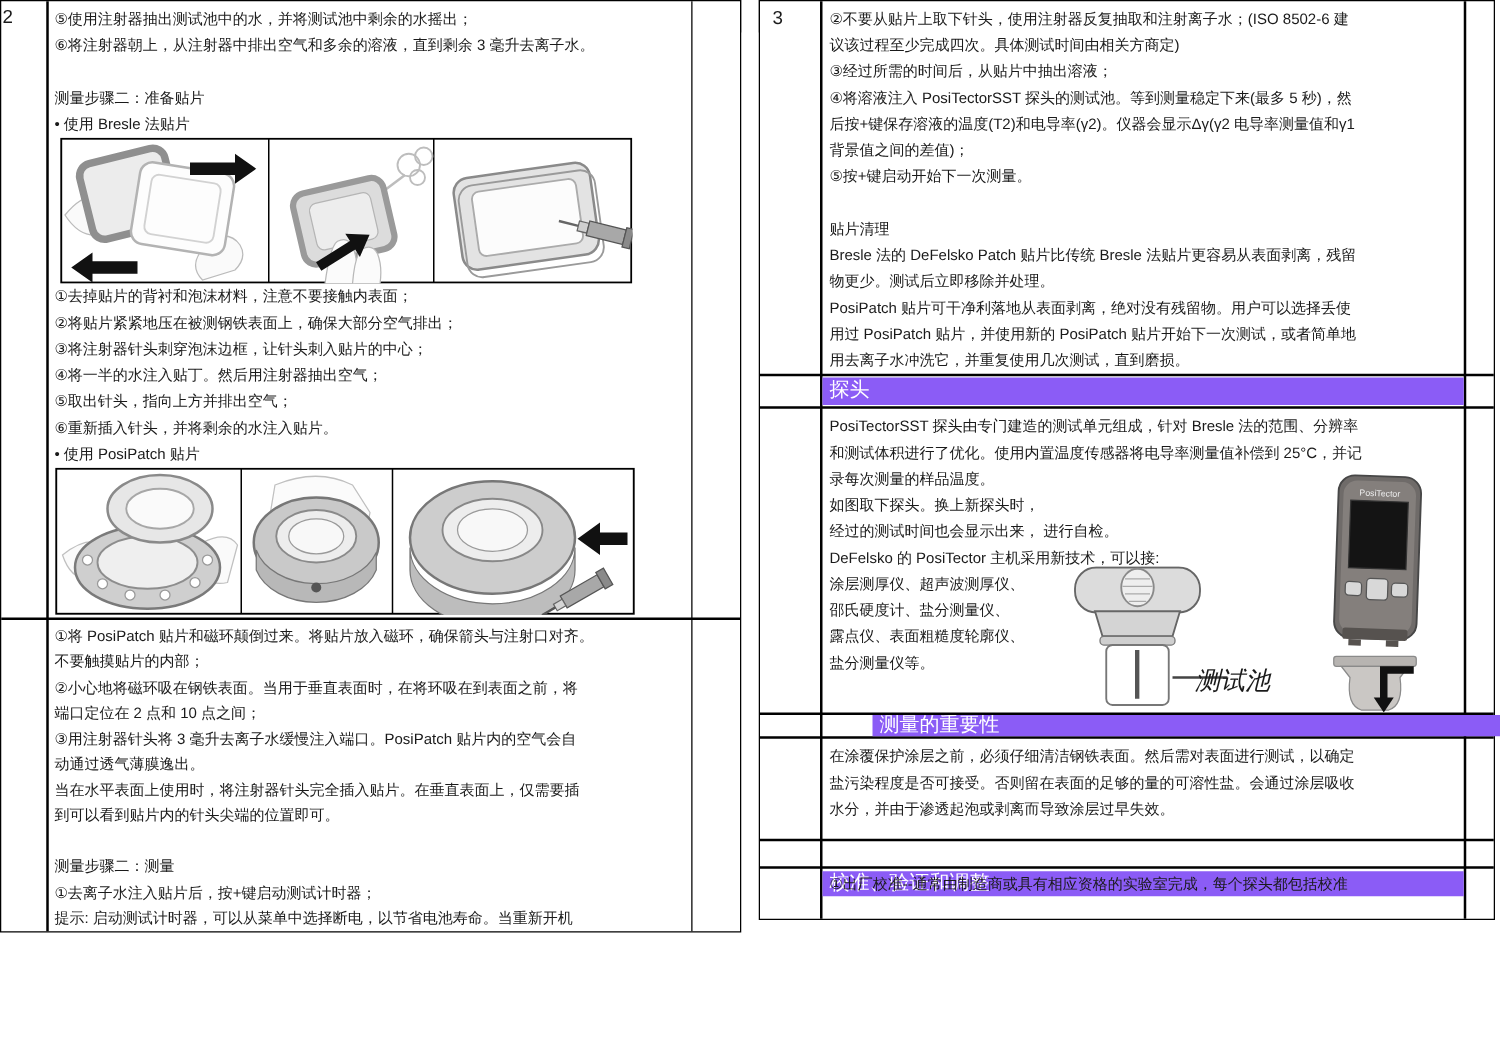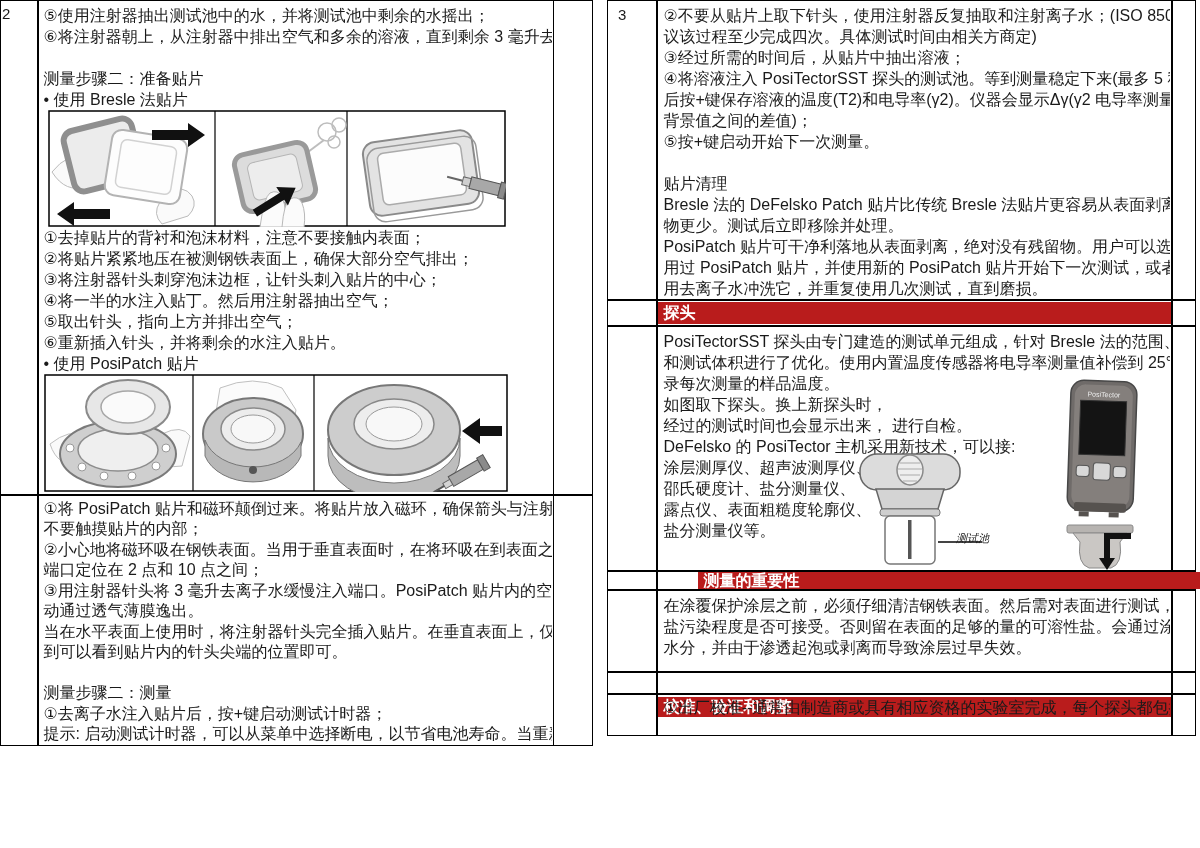--- a/index.html
+++ b/index.html
@@ -3,31 +3,31 @@
 <meta charset="utf-8">
 <style>
   html,body{margin:0;padding:0;background:#fff;}
   body{width:1200px;height:848px;position:relative;overflow:hidden;
        font-family:"Liberation Sans","DejaVu Sans",sans-serif;color:#1a1a1a;}
   .abs{position:absolute;}
   .tbl{position:absolute;border:1.5px solid #000;background:#fff;box-sizing:border-box;}
   .vline{position:absolute;top:0;bottom:0;width:1.5px;background:#000;}
   .hline{position:absolute;left:0;right:0;height:1.5px;background:#000;}
   .cell{position:absolute;box-sizing:border-box;overflow:hidden;}
-  .ln{height:21px;line-height:21px;font-size:16px;white-space:nowrap;}
+  .ln{height:21px;line-height:21px;font-size:12px;white-space:nowrap;}
   .lnB .ln{height:20.5px;line-height:20.5px;}
   .sp{height:21px;}
   .bold{font-weight:normal;}
   .num{font-size:15px;line-height:18px;}
-  .bar{position:absolute;background:#b91c1c;color:#fff;font-weight:bold;
+  .bar{position:absolute;background:#8b5cf6;color:#fff;font-weight:normal;
        font-size:16px;padding-left:6px;box-sizing:border-box;white-space:nowrap;overflow:hidden;}
   .frag-txt{font-size:16px;line-height:23px;white-space:nowrap;}
   .imgbox{display:block;}
   .ptr{position:absolute;height:1.5px;background:#444;}
-  .cellLabel{position:absolute;font-size:11px;font-style:italic;white-space:nowrap;}
+  .cellLabel{position:absolute;font-size:20px;font-style:italic;white-space:nowrap;}
 </style>
 </head>
 <body>
 
 <div>
 
   <div class="tbl" style="left:0;top:3;width:593px;height:26px;">
     <div class="vline" style="left:36px"></div>
     <div class="vline" style="left:552px"></div>
     <div class="abs frag-txt" style="left:42px;top:0;">温(T1);</div>

